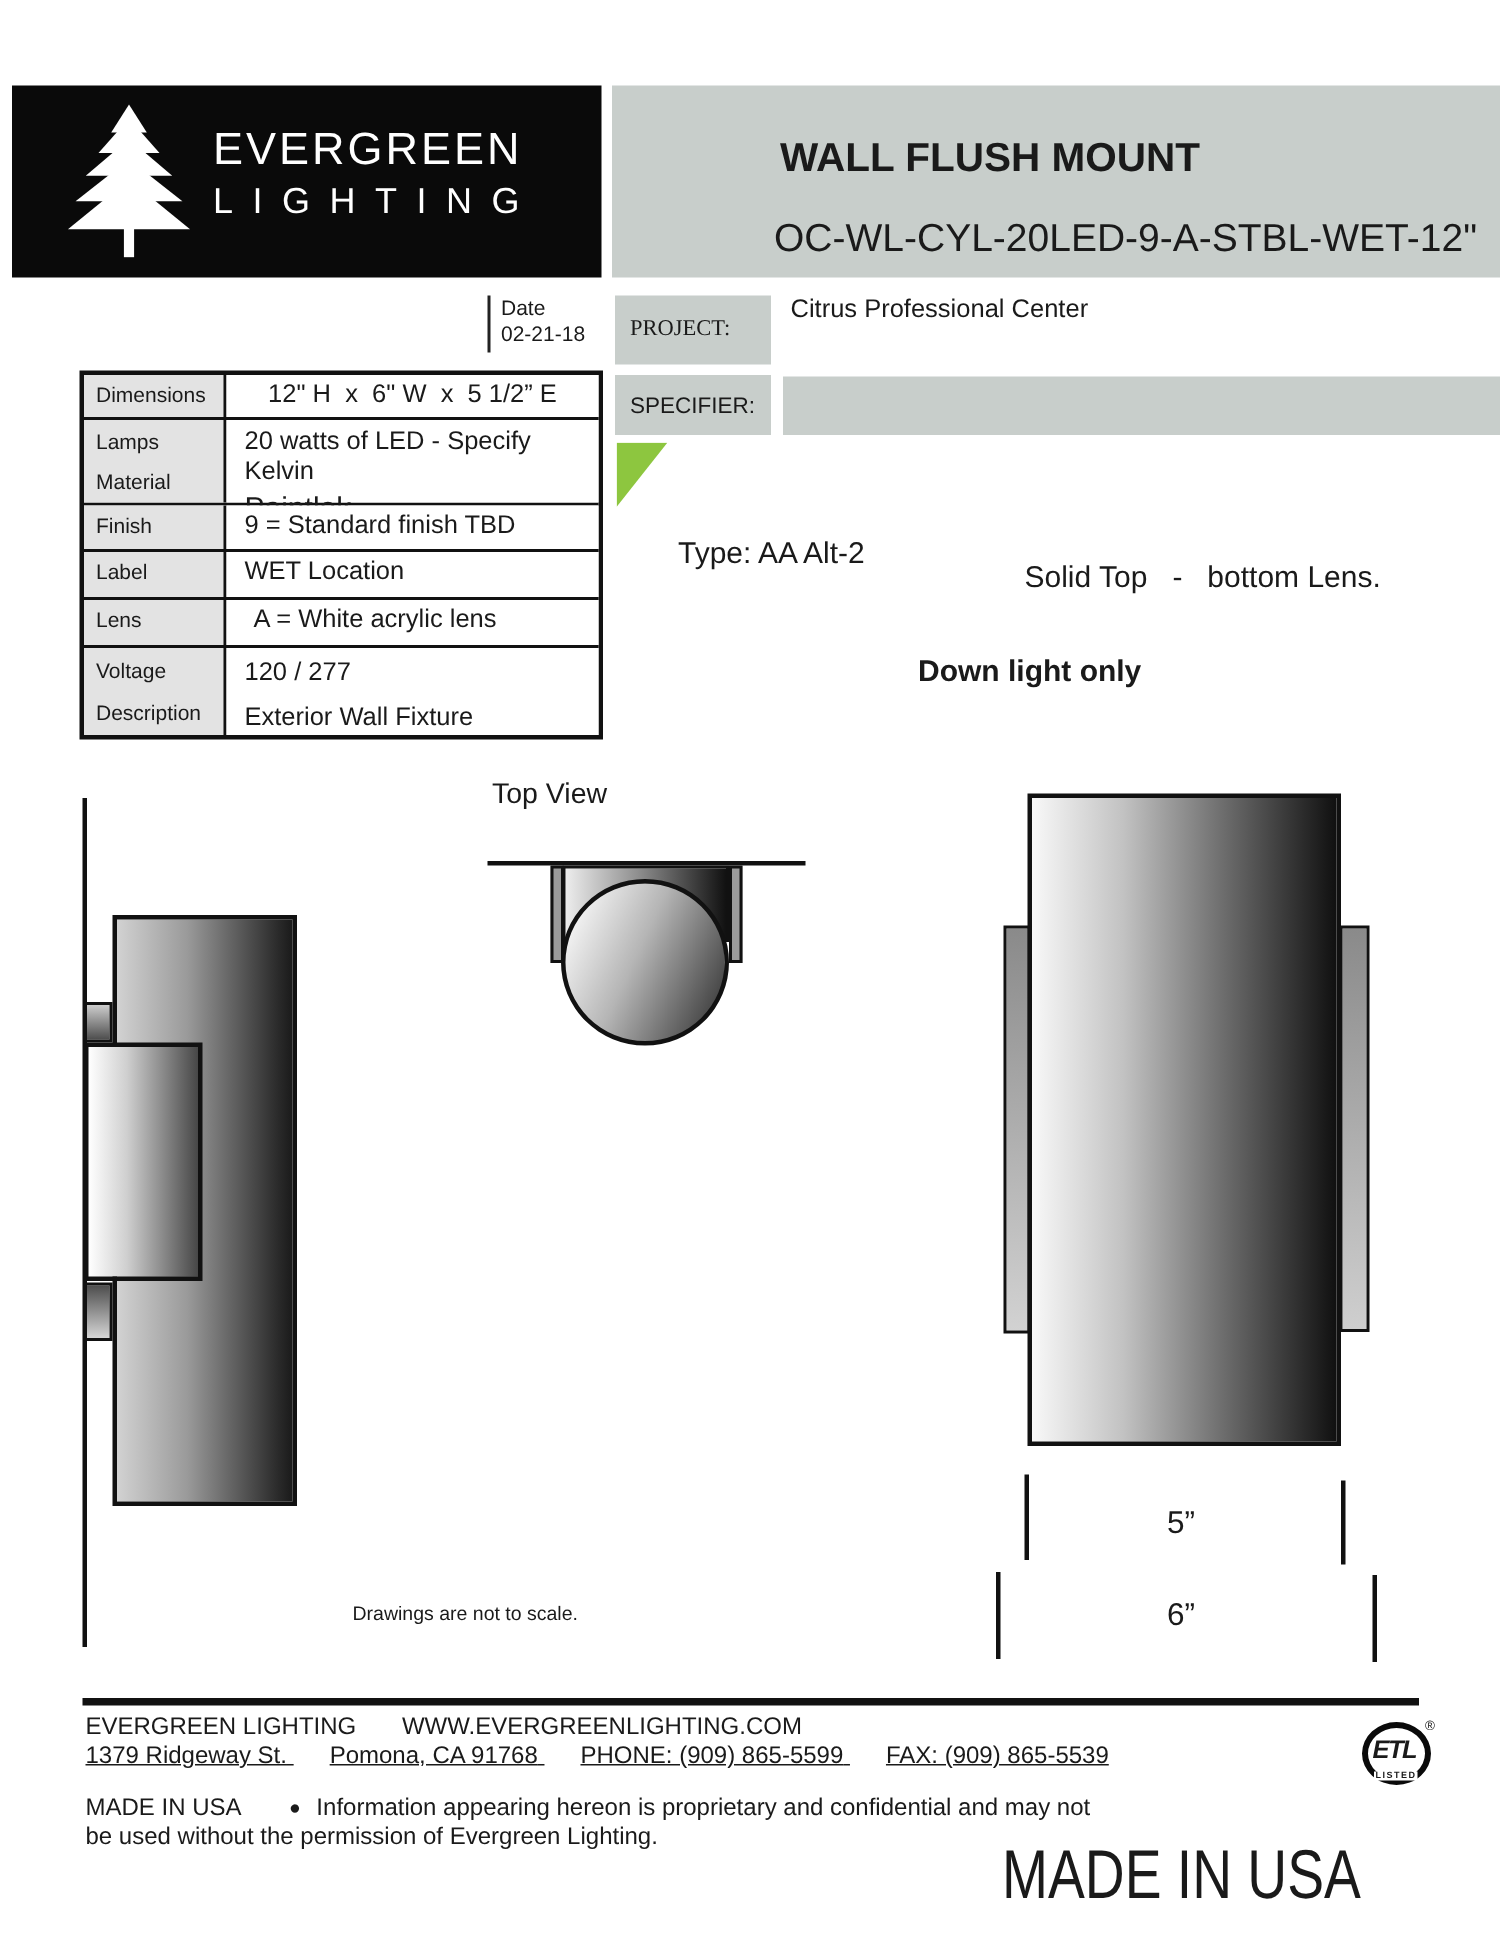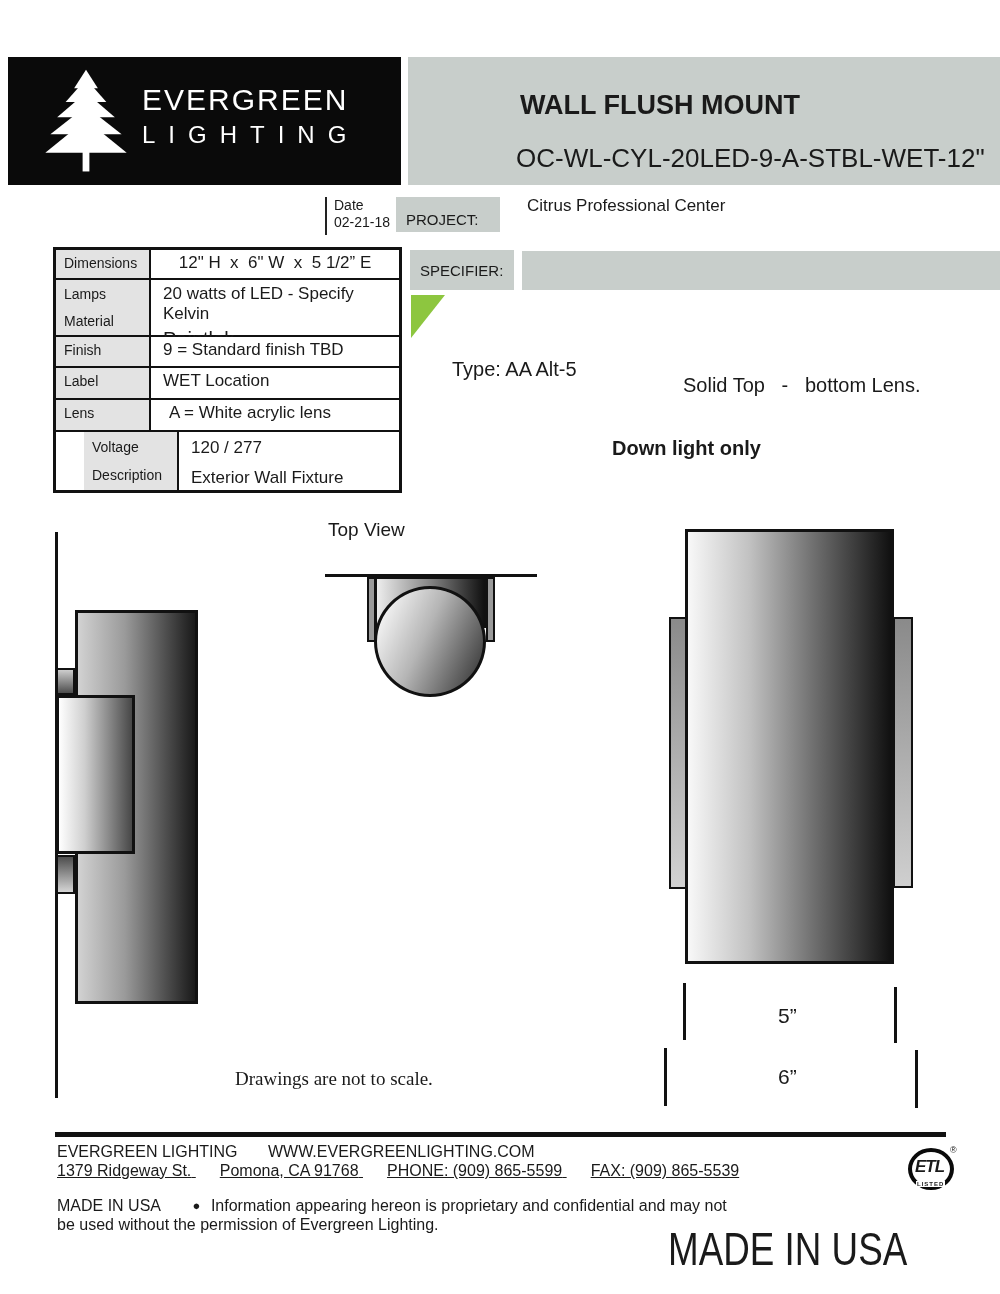--- a/index.html
+++ b/index.html
@@ -23,27 +23,27 @@
   #date-label{left:334px;top:197px;font-size:14px;}
   #date-value{left:334px;top:214px;font-size:14px;}
 
   
   #spec-table{left:53px;top:247px;width:349px;height:246px;border:3px solid #111;box-sizing:border-box;}
   .trow{display:flex;box-sizing:border-box;border-bottom:2px solid #111;}
   .trow:last-child{border-bottom:none;}
   .tlabel{width:95px;box-sizing:border-box;border-right:2px solid #111;background:#e3e3e3;
           font-size:14px;padding-left:8px;}
   .tvalue{flex:1;background:#fff;font-size:17px;padding-left:12px;box-sizing:border-box;}
-  .r1{height:30px;} .r2{height:57px;justify-content:center;} .r3{height:31px;} .r4{height:32px;} .r5{height:32px;} .r6{height:58px;padding-left:28px;}
+  .r1{height:30px;} .r2{height:57px;justify-content:center;} .r3{height:31px;} .r4{height:32px;} .r5{height:32px;} .r6{height:58px;}
   .vcenter1{padding-top:5px;} .vcenter-val1{padding-top:3px;}
   .big-val{font-size:20px;}
   .center-val{text-align:center;padding-left:0;}
 
   
-  #project-label-box{left:396px;top:197px;width:104px;height:35px;background:#c8cecb;}
+  #project-label-box{left:410px;top:197px;width:104px;height:46px;background:#c8cecb;font-family:Liberation Serif, serif;}
   #project-label{left:10px;top:14px;font-size:15px;}
   #project-value{left:527px;top:196px;font-size:17px;}
   #specifier-label-box{left:410px;top:250px;width:104px;height:40px;background:#c8cecb;}
   #specifier-label{left:10px;top:12px;font-size:15px;}
   #specifier-value-bar{left:522px;top:251px;width:478px;height:39px;background:#c8cecb;}
   #type-marker{left:411px;top:295px;width:34px;height:43px;background:#8dc63f;
                clip-path:polygon(0 0,100% 0,0 100%);}
 
   
   #type-note{left:452px;top:358px;font-size:20px;}
@@ -80,21 +80,21 @@
           background:linear-gradient(to right,#f8f8f8 0%,#c2c2c2 30%,#6f6f6f 62%,#101010 100%);}
 
   
   .tick{width:3px;background:#111;}
   #tick-5a{left:683px;top:983px;height:57px;}
   #tick-5b{left:894px;top:987px;height:56px;}
   #dim-5{left:778px;top:1004px;font-size:21px;}
   #tick-6a{left:664px;top:1048px;height:58px;}
   #tick-6b{left:915px;top:1050px;height:58px;}
   #dim-6{left:778px;top:1065px;font-size:21px;}
-  #disclaimer{left:235px;top:1068px;font-size:19px;font-family:Liberation Serif, serif;}
+  #disclaimer{left:235px;top:1068px;font-size:13px;}
 
   
   #footer-line{left:55px;top:1132px;width:891px;height:5px;background:#111;}
   #footer-l1{left:57px;top:1143px;font-size:16px;}
   #footer-l1 .gap{margin-left:26px;}
   #footer-l2{left:57px;top:1162px;font-size:16px;text-decoration:underline;}
   #footer-l2 .gap{margin-left:24px;}
   #footer-l3{left:57px;top:1197px;font-size:16px;}
   #footer-l3 .gap{margin-left:28px;}
   #footer-l3 .bullet{font-size:13px;vertical-align:1px;margin-right:6px;}
@@ -177,21 +177,21 @@
   <div class="abs" id="project-label-box">
     <div class="abs" id="project-label">PROJECT:</div>
   </div>
   <div class="abs" id="project-value">Citrus Professional Center</div>
   <div class="abs" id="specifier-label-box">
     <div class="abs" id="specifier-label">SPECIFIER:</div>
   </div>
   <div class="abs" id="specifier-value-bar"></div>
   <div class="abs" id="type-marker"></div>
 
-  <div class="abs" id="type-note">Type: AA Alt-5</div>
+  <div class="abs" id="type-note">Type: AA Alt-2</div>
   <div class="abs pre" id="solid-note">Solid Top   -   bottom Lens.</div>
   <div class="abs" id="down-note">Down light only</div>
 
   <div class="abs" id="topview-label">Top View</div>
   <div class="abs" id="tv-wall"></div>
   <div class="abs" id="tv-body"></div>
   <div class="abs" id="tv-left-tab"></div>
   <div class="abs" id="tv-right-tab"></div>
   <div class="abs" id="tv-circle"></div>
 

